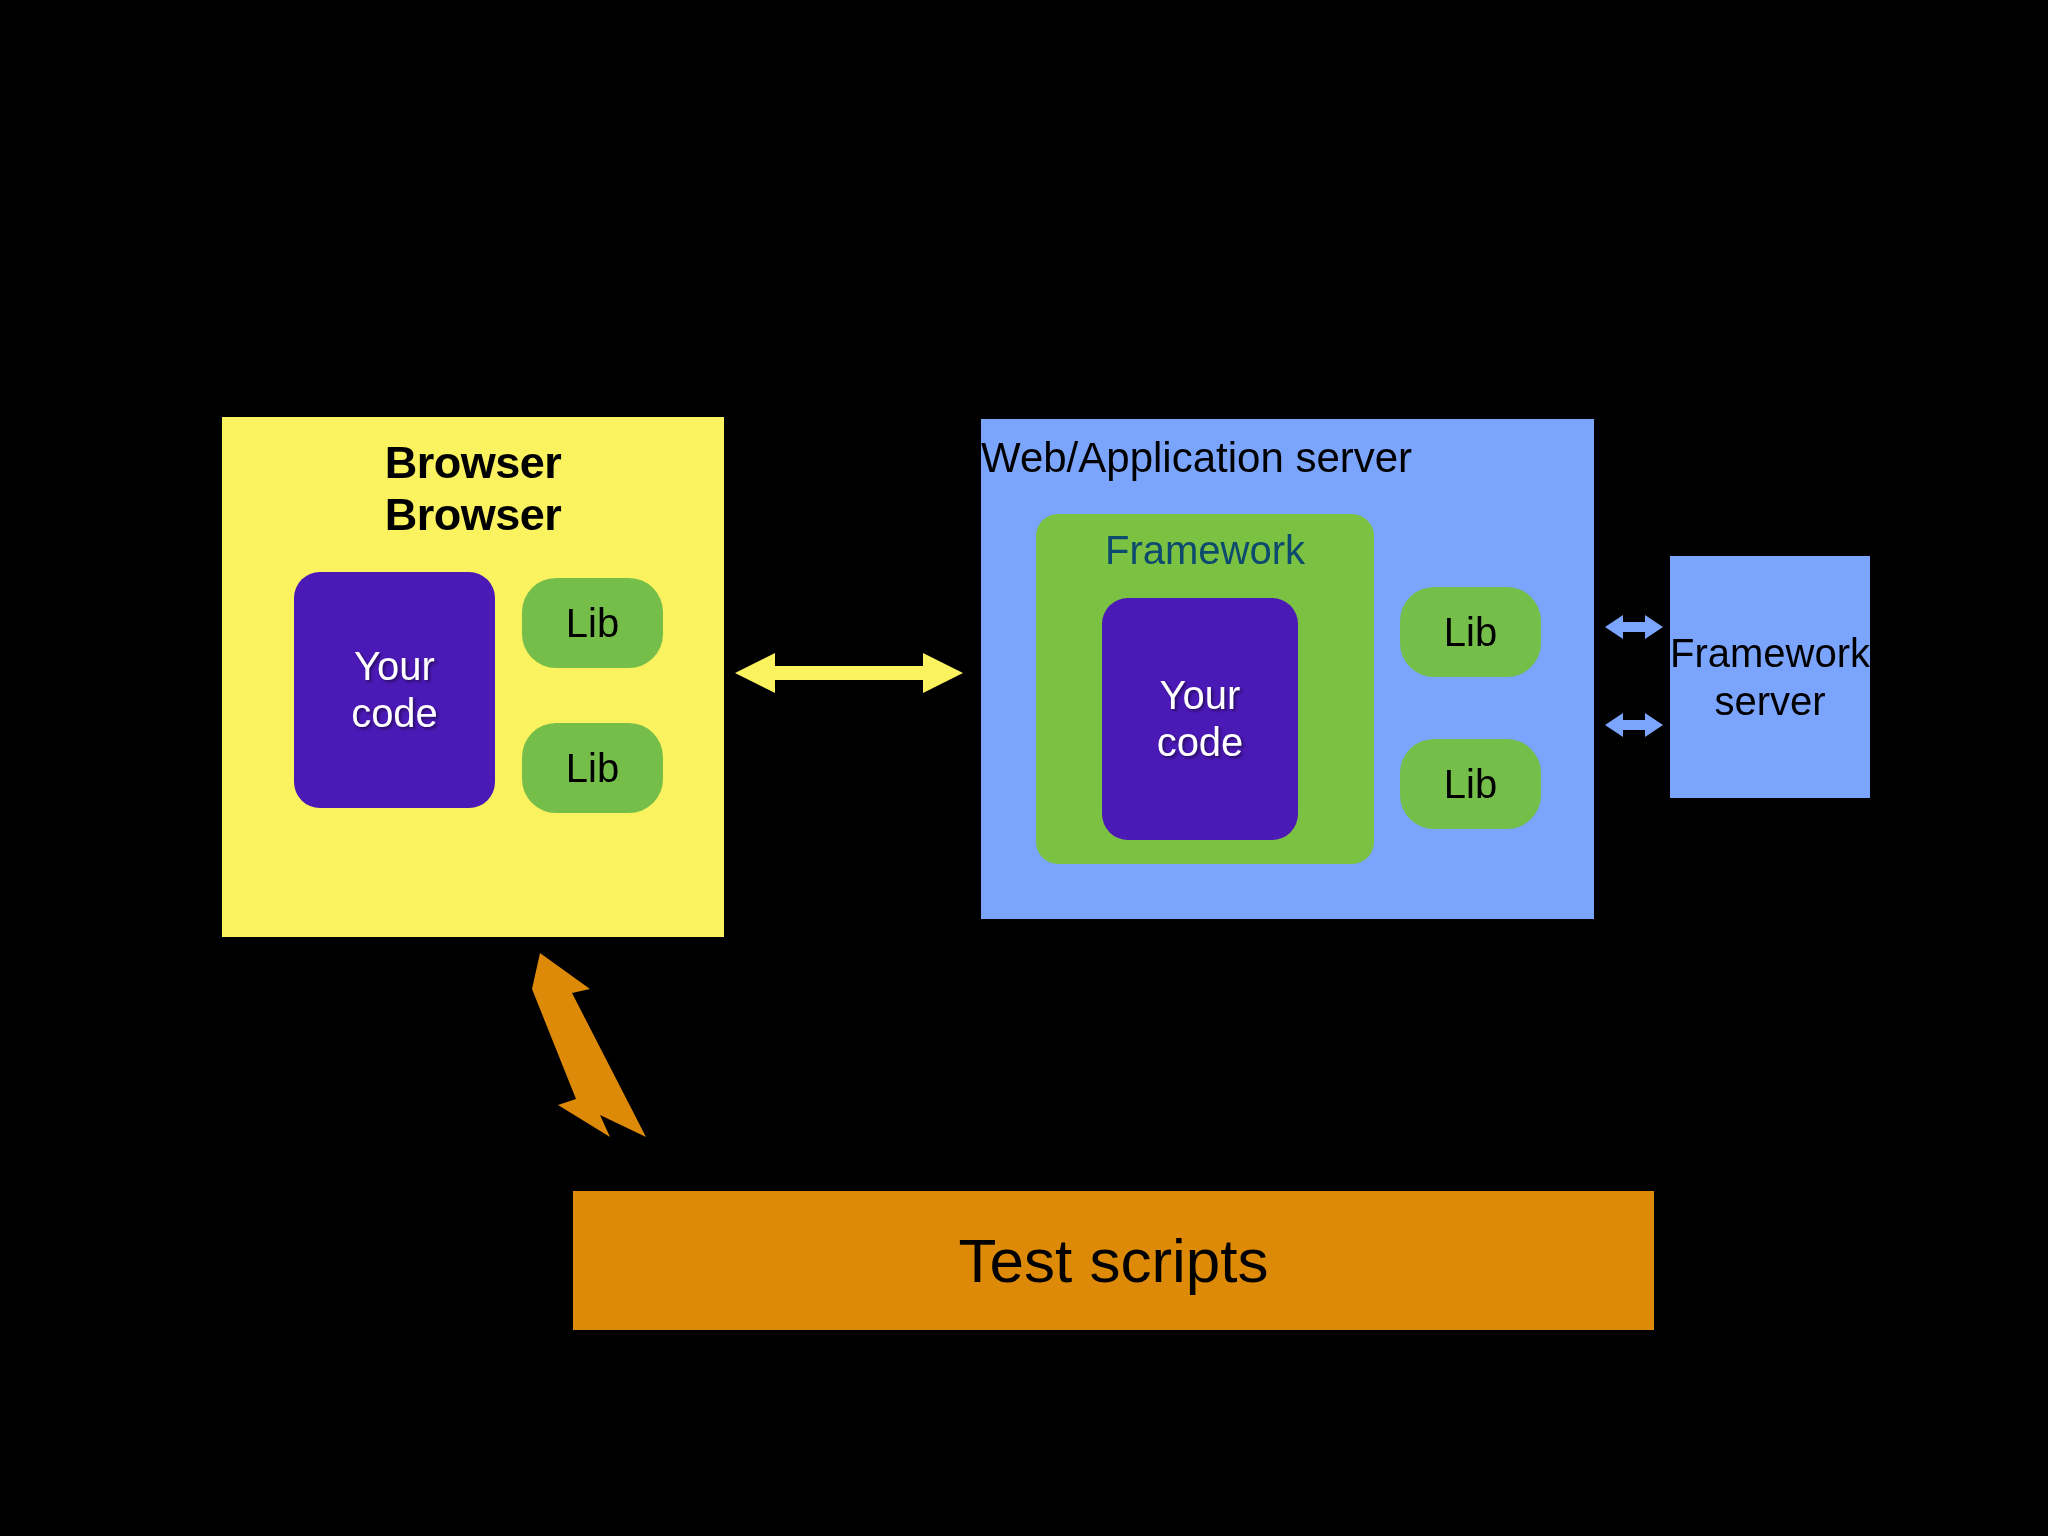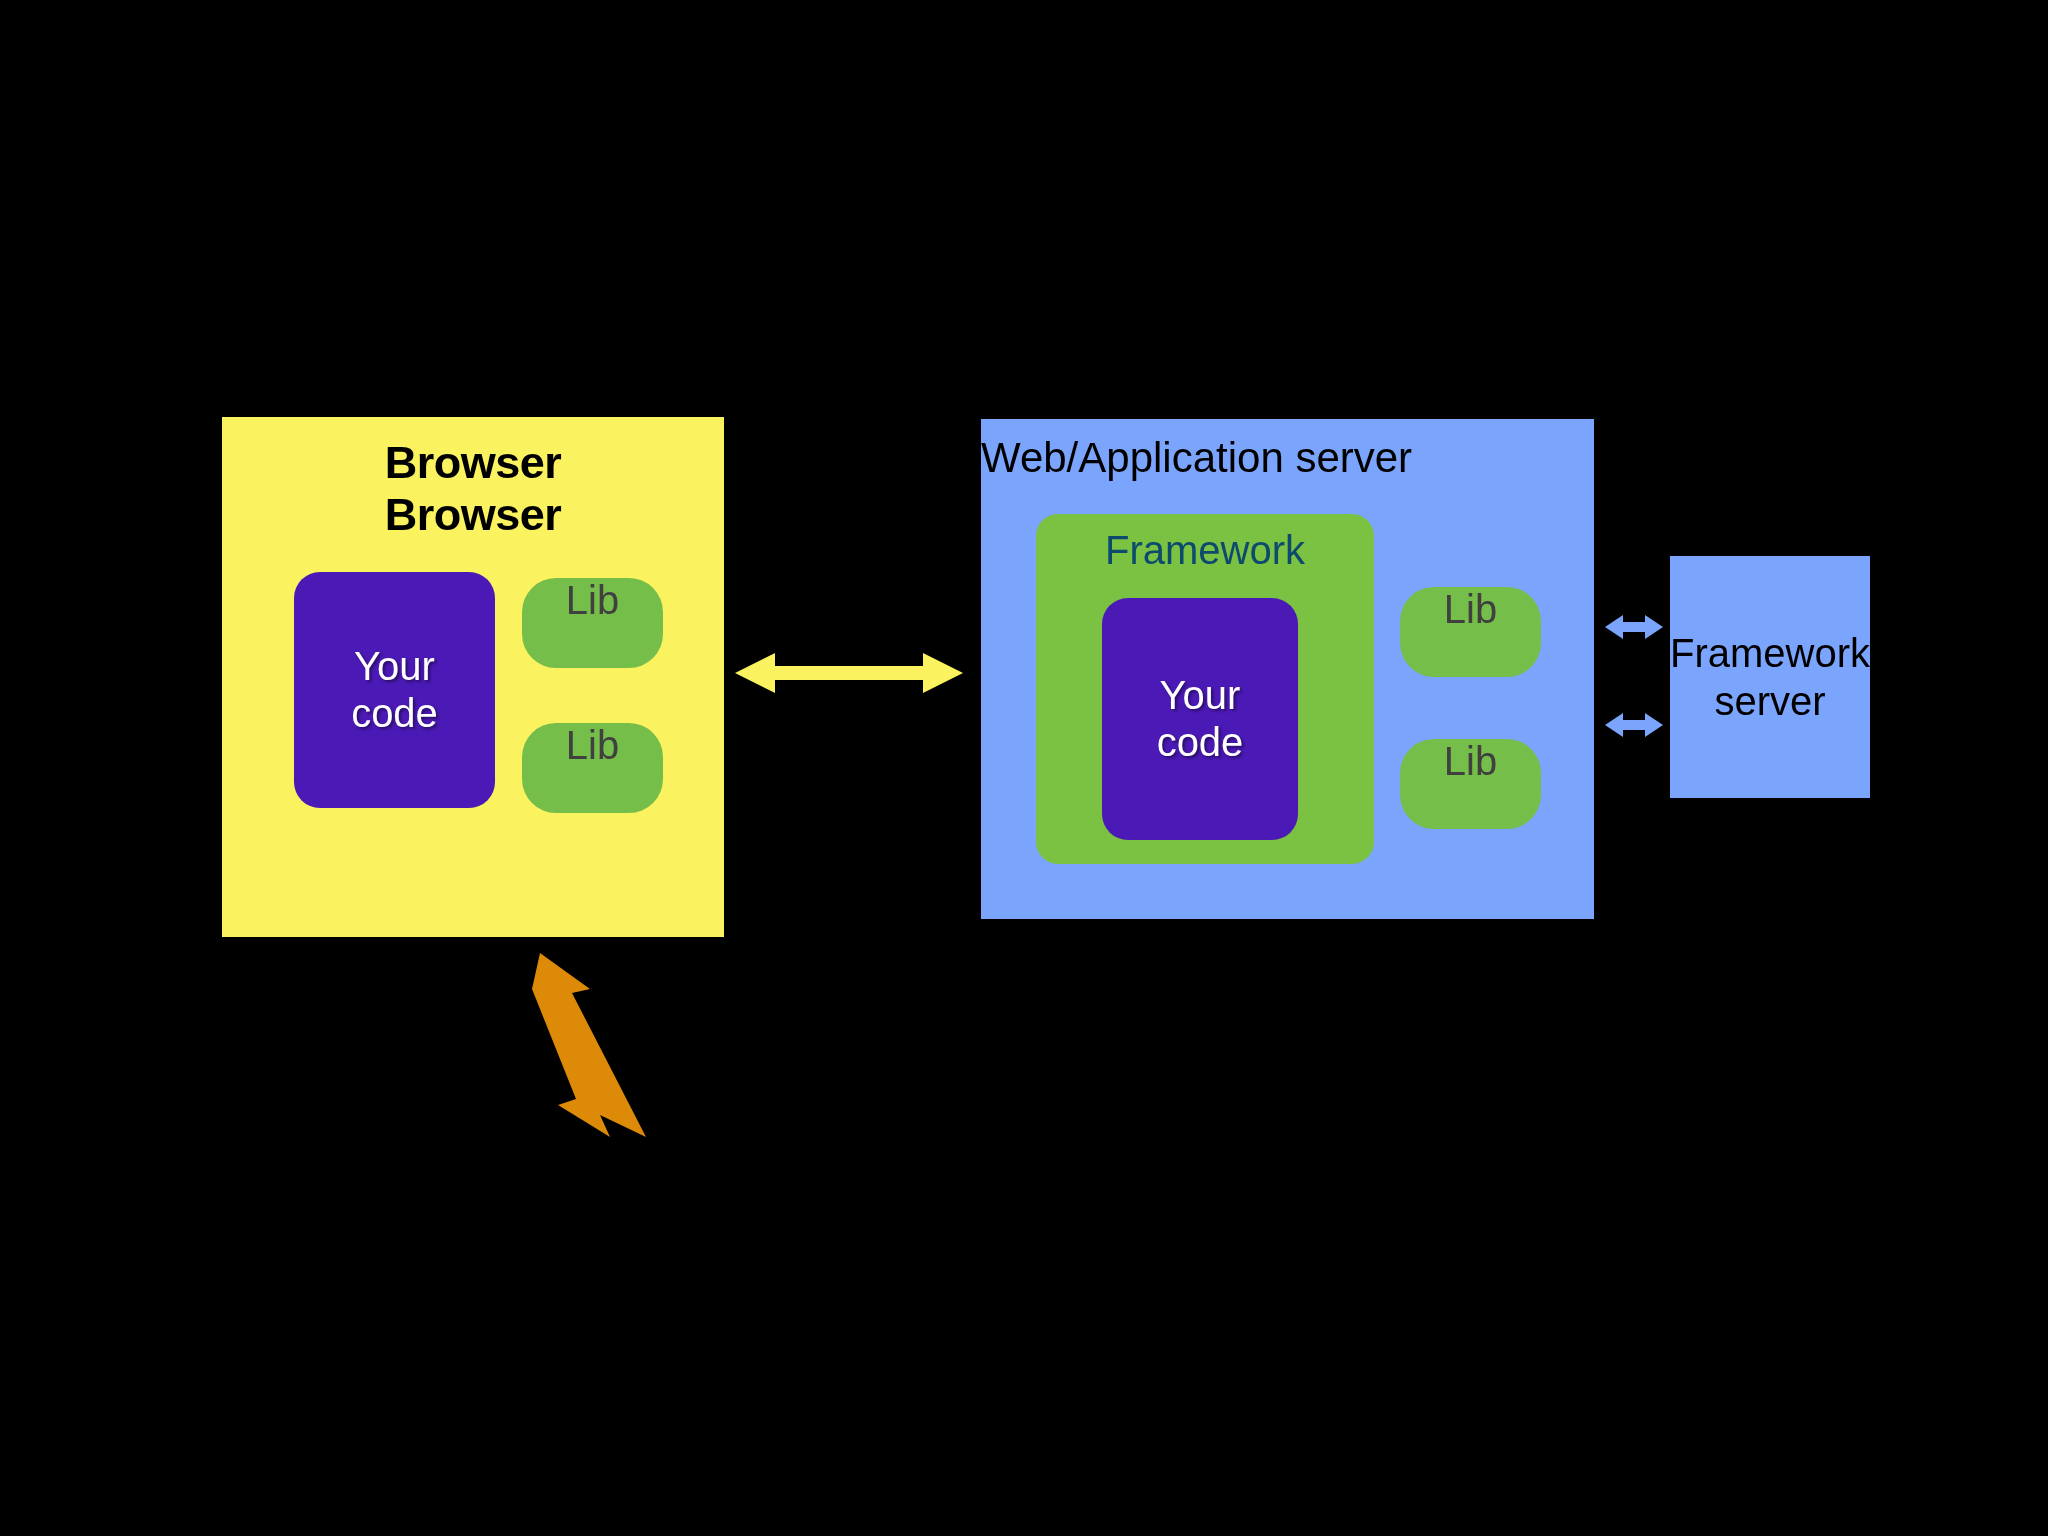--- a/index.html
+++ b/index.html
@@ -103,22 +103,23 @@
     top: 598px;
     width: 196px;
     height: 242px;
   }
 
   
   .lib {
     background: #76BE4A;
     border-radius: 34px;
     display: flex;
-    justify-content: center;
-    color: #404040;
+    align-items: center;
+    justify-content: center;
+    color: #000000;
     font-size: 40px;
     width: 141px;
     height: 90px;
   }
   #lib-browser-1 { left: 522px; top: 578px; }
   #lib-browser-2 { left: 522px; top: 723px; }
   #lib-server-1  { left: 1400px; top: 587px; }
   #lib-server-2  { left: 1400px; top: 739px; }
 
   
@@ -229,14 +230,17 @@
   </svg>
 
   <svg class="box" id="arrow-ext-bottom" viewBox="0 0 58 30">
     <polygon points="0,15 18,3 18,10 40,10 40,3 58,15 40,27 40,20 18,20 18,27" fill="#7BA4FC"></polygon>
   </svg>
 
   <svg class="box" id="arrow-test-scripts" viewBox="0 0 130 205">
     <polygon points="12,8 62,44 44,48 118,192 72,170 82,192 30,160 48,154 4,44" fill="#DD8A08"></polygon>
   </svg>
 
+  <div class="box" id="test-scripts">
+    <span>Test scripts</span>
+  </div>
 
 </div>
 
 </body></html>

